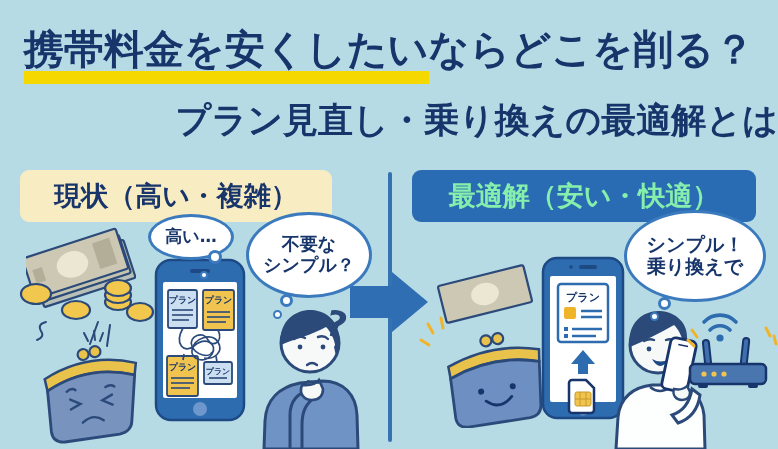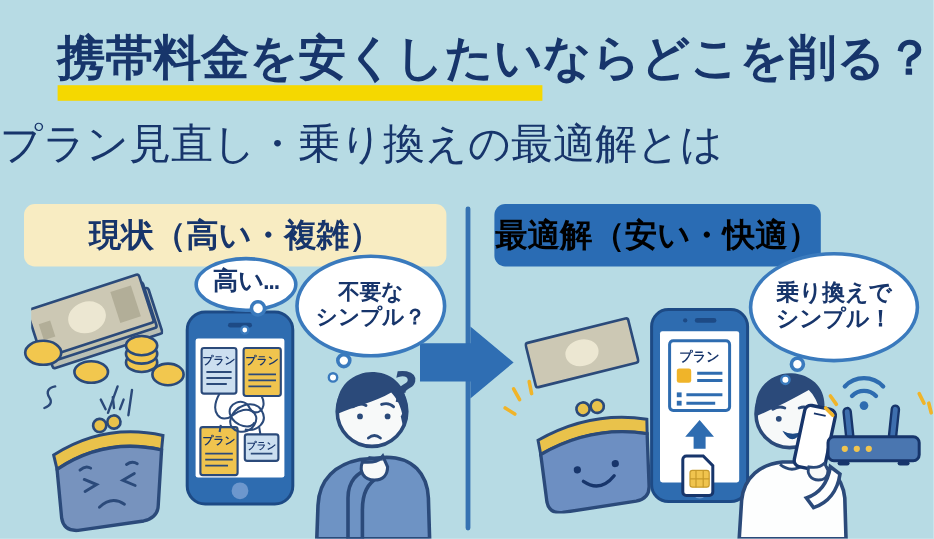--- a/index.html
+++ b/index.html
@@ -6,57 +6,57 @@
   .stage {
     position:relative; width:778px; height:449px; overflow:hidden;
     background:#b7dbe4;
     font-family:"DejaVu Sans","Liberation Sans",sans-serif;
     color:#17356b;
   }
   .abs { position:absolute; }
 
   
   .title-line {
-    top:26px; left:0; width:100%; text-align:right;
+    top:26px; left:0; width:100%; text-align:center;
     font-size:40px; font-weight:bold; white-space:nowrap; letter-spacing:0;
   }
   .title-line .hl {
     display:inline-block; line-height:1.08;
     border-bottom:13px solid #f5d800;
   }
   .title-line .rest {
     display:inline-block; line-height:1.08;
     border-bottom:13px solid transparent;
   }
   .subtitle {
-    top:97px; left:0; width:100%; text-align:left;
-    font-size:35px; font-weight:normal; white-space:nowrap;
+    top:97px; left:0; width:100%; text-align:right;
+    font-size:35px; font-weight:bold; white-space:nowrap;
   }
 
   
   .panel-h {
     top:170px; height:52px; border-radius:9px;
     display:flex; align-items:center; justify-content:center;
     font-size:27px; font-weight:bold; white-space:nowrap;
   }
-  .panel-h.ph-left  { left:20px;  width:352px; background:#f8ecc2; color:#17356b; }
-  .panel-h.ph-right { left:412px; width:272px; background:#2a6cb4; color:#000000; }
+  .panel-h.ph-left  { left:20px;  width:312px; background:#f8ecc2; color:#17356b; }
+  .panel-h.ph-right { left:412px; width:344px; background:#2a6cb4; color:#86efac; }
 
   .divider { left:388px; top:172px; width:4px; height:270px; background:#3572b2; border-radius:2px; }
 
   
   .bubble {
     background:#ffffff; border:3px solid #3a7abd; border-radius:50%;
     display:flex; flex-direction:column; align-items:center; justify-content:center;
     font-weight:bold; text-align:center; color:#17356b; line-height:1.15;
     box-sizing:border-box;
   }
   .tail { background:#ffffff; border:3px solid #3a7abd; border-radius:50%; box-sizing:border-box; }
 
-  .b-takai   { left:162px; top:214px; width:86px;  height:46px; font-size:21px;font-family:Liberation Mono, monospace; }
+  .b-takai   { left:148px; top:214px; width:86px;  height:46px; font-size:17px; }
   .b-fuyou   { left:246px; top:212px; width:126px; height:86px; font-size:18px;text-align:right; }
   .b-yasui   { left:428px; top:214px; width:96px;  height:60px; font-size:22px; }
   .b-norikae { left:624px; top:210px; width:142px; height:92px; font-size:19px; }
 
   .qmark {
     left:326px; top:304px; font-size:36px; font-weight:bold; color:#2b4a7a;
     transform:rotate(12deg);
   }
 </style>
 </head>
@@ -287,19 +287,19 @@
     <g stroke="#f0b429" stroke-width="3" stroke-linecap="round">
       <line x1="2" y1="34" x2="8" y2="40"></line>
         <line x1="6" y1="24" x2="11" y2="31"></line>
       <line x1="80" y1="22" x2="84" y2="30"></line>
         <line x1="88" y1="30" x2="90" y2="38"></line>
     </g>
   </svg>
 
 
   <div class="abs bubble b-norikae">
+    <span>シンプル！</span>
     <span>乗り換えで</span>
-    <span>シンプル！</span>
   </div>
   <div class="abs tail" style="left:658px; top:297px; width:13px; height:13px;"></div>
   <div class="abs tail" style="left:650px; top:312px; width:9px; height:9px; border-width:2px;"></div>
 
 </div>
 
 </body></html>

